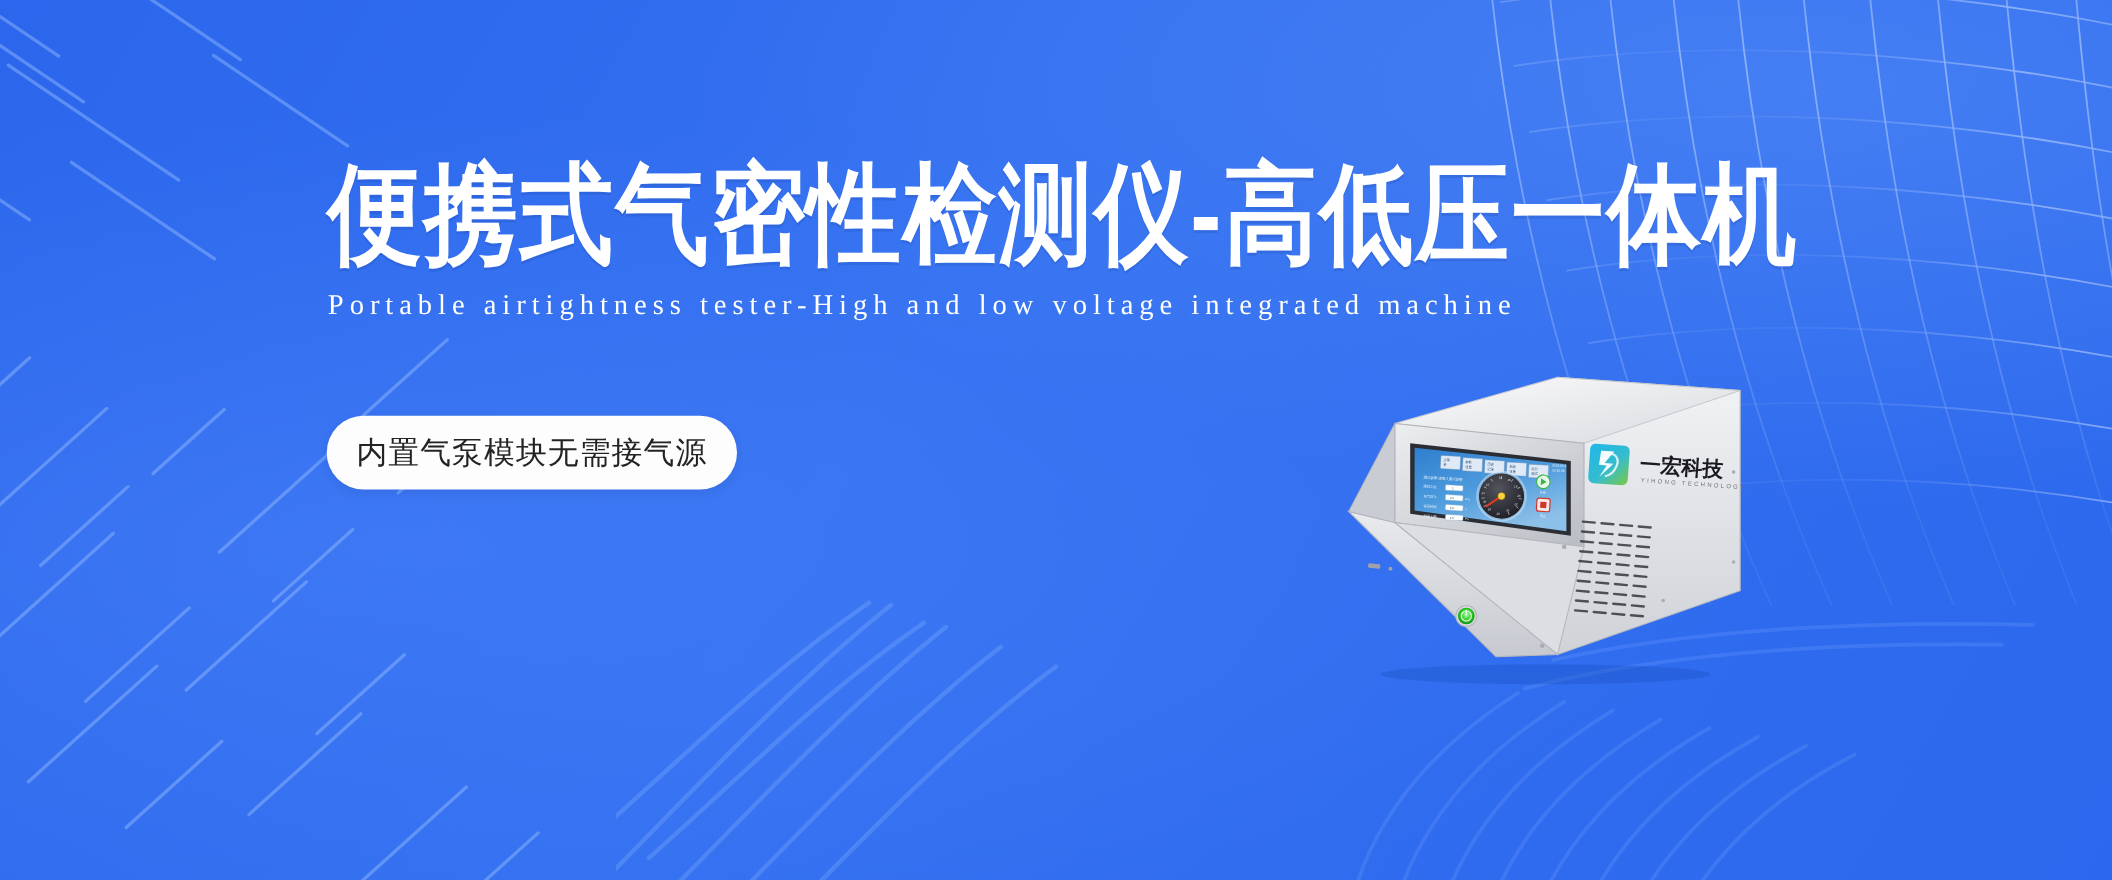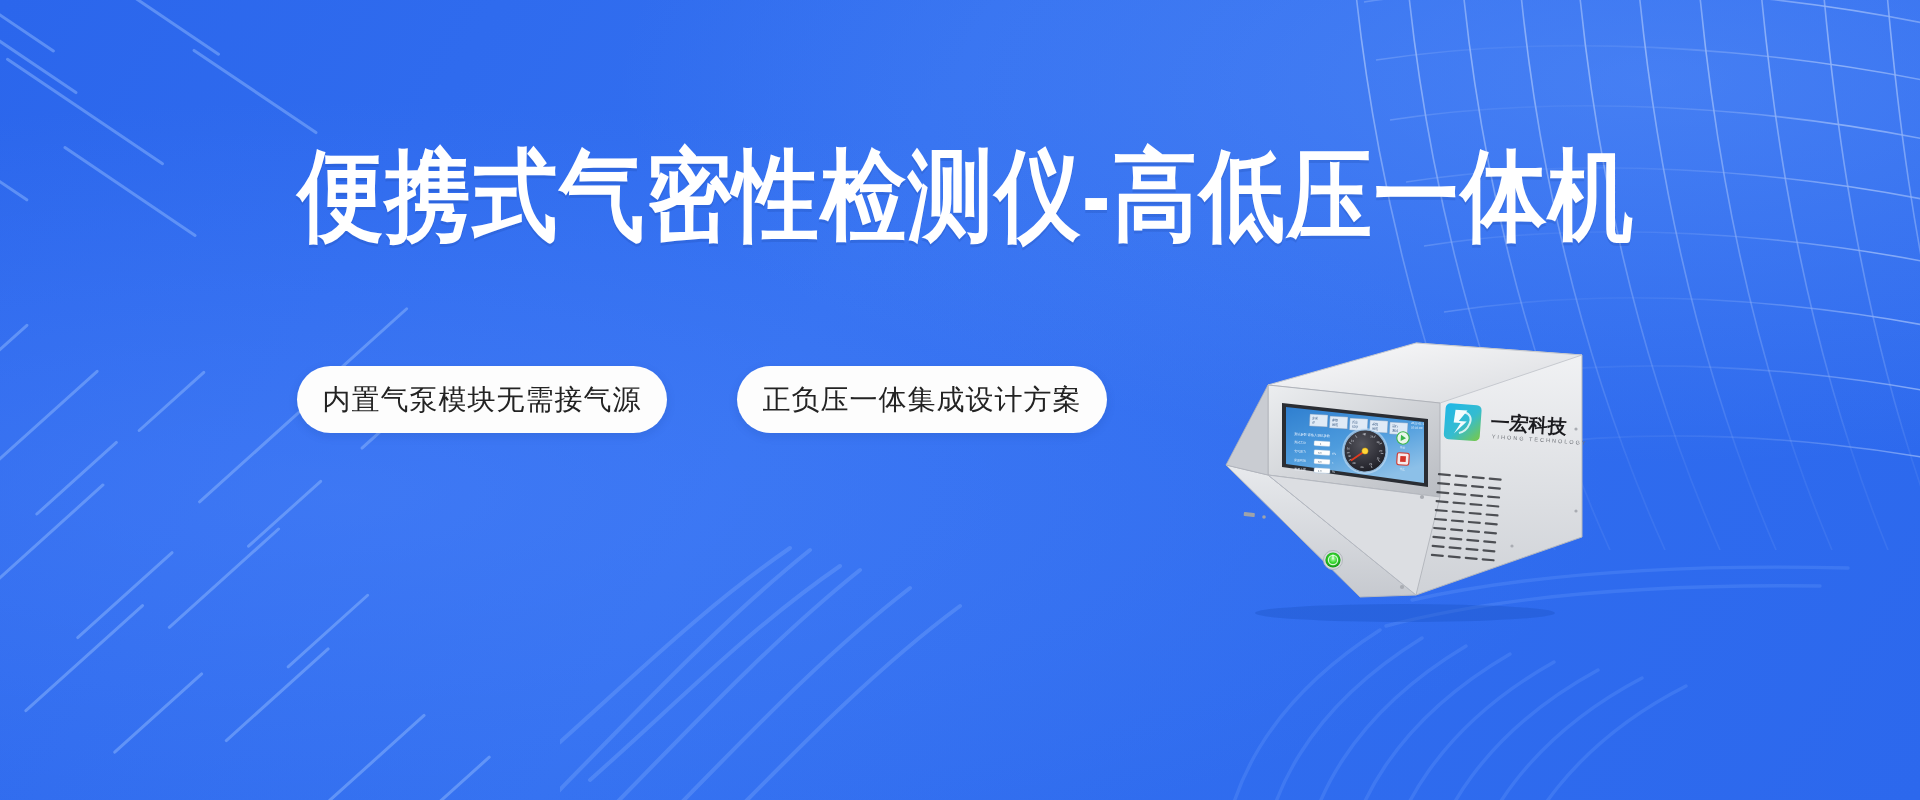--- a/index.html
+++ b/index.html
@@ -60,21 +60,21 @@
     padding-top:26px;
     font-family:"Liberation Serif","DejaVu Serif",serif;
     font-size:26px;
     line-height:30px;
     letter-spacing:5.4px;
     color:#ffffff;
     white-space:nowrap;
   }
 
   
-  .pills{position:absolute;left:297px;top:366px;width:810px;}
+  .pills{position:absolute;left:297px;top:378px;width:810px;}
   .pill-row{display:flex;gap:70px;}
   .pill-row + .pill-row{margin-top:93px;}
   .pill{
     box-sizing:border-box;
     height:67px;
     min-width:356px;
     padding:0 27px;
     display:flex;align-items:center;justify-content:center;
     background:#fdfdfd;
     border-radius:34px;
@@ -187,26 +187,26 @@
         <path d="M290,330 C290,266 352,176 462,118"></path>
         <path d="M332,330 C332,272 396,182 506,126"></path>
         <path d="M206,66 C320,36 470,24 640,26"></path>
         <path d="M232,40 C350,14 500,4 668,8"></path>
       </g>
     </svg>
   </div>
 
   <div class="title-wrap">
     <h1 class="main-title">便携式气密性检测仪-高低压一体机</h1>
+    <p class="sub-title">Portable airtightness tester-High and low voltage integrated machine</p>
   </div>
 
   <div class="pills">
     <div class="pill-row">
       <div class="pill">内置气泵模块无需接气源</div>
-      <div class="pill">正负压一体集成设计方案</div>
     </div>
     <div class="pill-row">
     </div>
   </div>
 
   <div class="device">
     <svg viewBox="0 0 430 300" width="430" height="300">
       <defs>
         <linearGradient id="caseTop" x1="0" y1="0" x2="1" y2="1">
           <stop offset="0%" stop-color="#fbfbfc"></stop>

